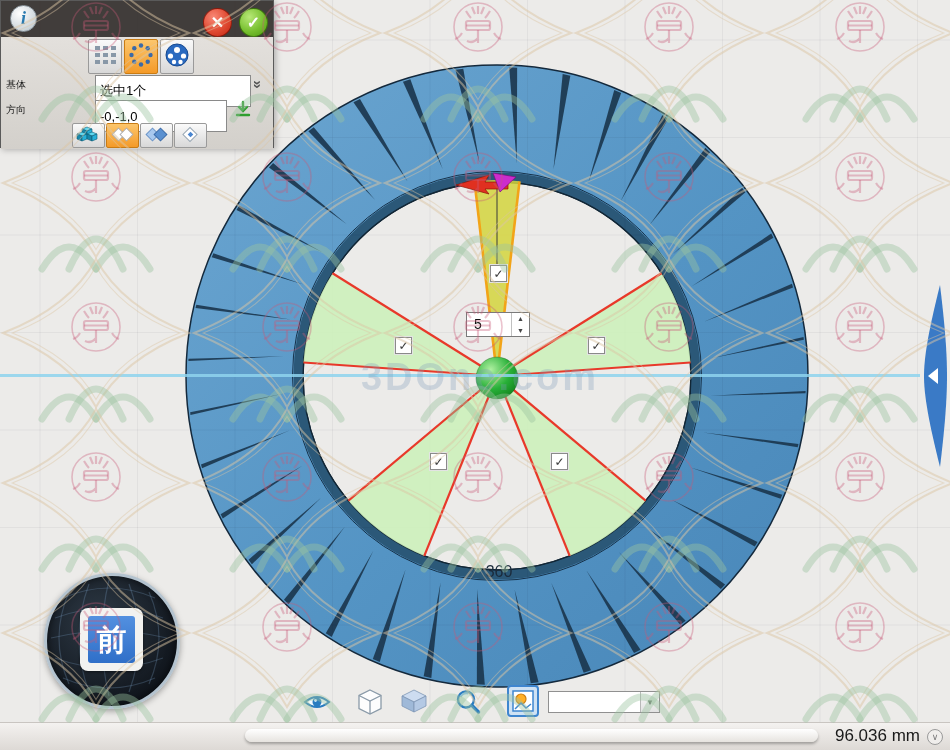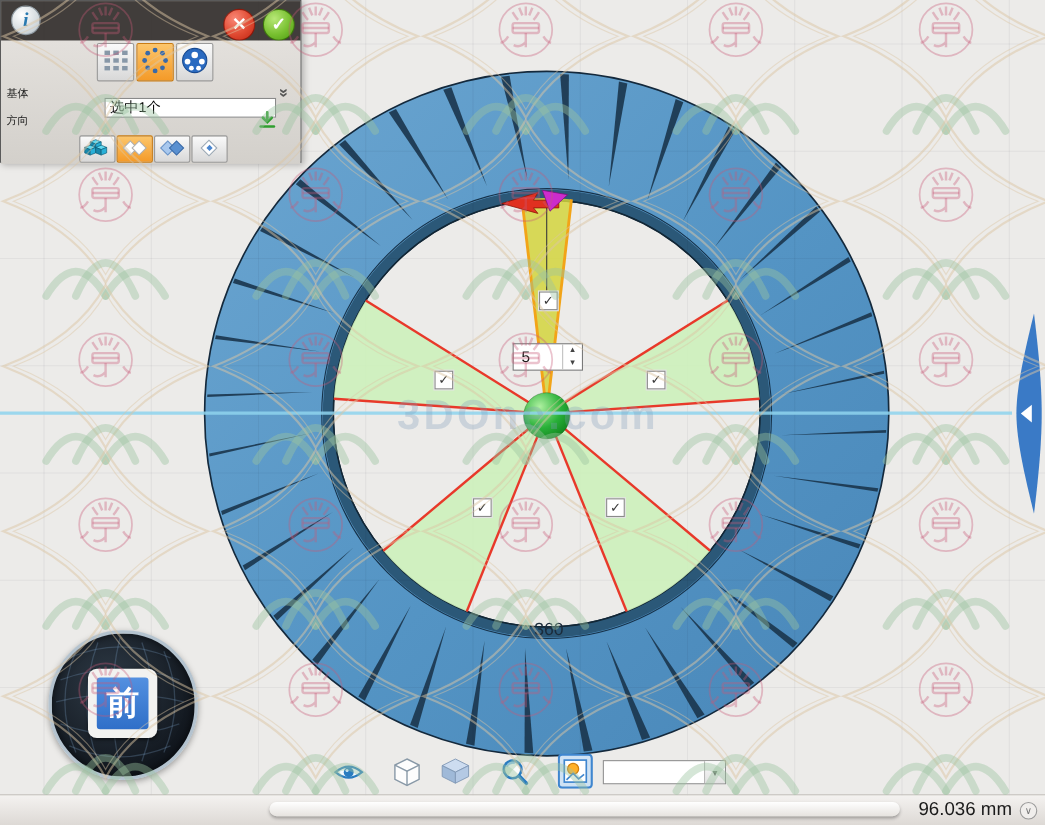--- a/index.html
+++ b/index.html
@@ -19,22 +19,22 @@
   .btn-x{left:202px;background:radial-gradient(circle at 35% 30%,#f98876,#e04a32 55%,#c02512);
     border:1px solid rgba(110,10,0,.7);}
   .btn-ok{left:238px;background:radial-gradient(circle at 35% 30%,#b8e878,#78c030 55%,#4e9a12);
     border:1px solid rgba(40,90,0,.7);}
   .dbody{position:absolute;left:0;top:36px;width:100%;height:112px;
     background:linear-gradient(#e3e0dc,#d3d0cb);}
   .typebtn{position:absolute;top:2px;width:34px;height:35px;border:1px solid #9a9a9a;border-radius:2px;
     background:linear-gradient(#fafafa,#d8d8d8);padding:0;cursor:pointer;}
   .typebtn.sel{background:linear-gradient(#fcc66c,#f49a28);border-color:#c97c14;}
   .flabel{position:absolute;left:5px;font-size:10px;color:#1a1a1a;}
-  .ffield{position:absolute;left:94px;height:18px;border:1px solid #8a8a8a;background:#fff;
-    font:13px "Liberation Sans",sans-serif;padding:0 4px;box-sizing:border-box;margin-top:14px;}
+  .ffield{position:absolute;left:94px;height:32px;border:1px solid #8a8a8a;background:#fff;
+    font:13px "Liberation Sans",sans-serif;padding:0 4px;box-sizing:border-box;}
   .expand{position:absolute;left:253px;top:76px;width:18px;height:20px;color:#555;cursor:pointer;}
   .expand span{display:inline-block;transform:rotate(90deg);font-size:15px;font-weight:bold;}
   .varbtn{position:absolute;top:86px;width:33px;height:25px;border:1px solid #9a9a9a;border-radius:2px;
     background:linear-gradient(#fafafa,#d8d8d8);padding:0;cursor:pointer;}
   .varbtn.sel{background:linear-gradient(#fcc66c,#f49a28);border-color:#c97c14;}
   
   .cb{position:absolute;width:15px;height:15px;background:#fff;border:1px solid #8a8a8a;
     box-shadow:0 0 0 1px #e3e3e3;text-align:center;line-height:13px;cursor:pointer;}
   .cb span{font-size:12px;color:#3a3a3a;}
   .spinner{position:absolute;left:466px;top:312px;width:64px;height:25px;background:#fff;
@@ -250,20 +250,21 @@
               <circle cx="19.5" cy="14" r="2.6"></circle>
           <circle cx="10" cy="20" r="2.2"></circle>
               <circle cx="16.5" cy="20" r="2.2"></circle>
             </g>
         </svg>
       </button>
       <span class="flabel" style="top:41px">基体</span>
       <input class="ffield" style="top: 38px; width: 156px;" value="选中1个">
       <div class="expand" style="top:39px"><span>»</span></div>
       <span class="flabel" style="top:66px">方向</span>
+      <input class="ffield" style="top: 63px; width: 132px;" value="-0,-1,0">
       <div style="position:absolute;left:232px;top:63px;width:20px;height:20px;cursor:pointer">
         <svg width="20" height="20" viewBox="0 0 20 20">
           <path d="M10,2 L10,10 M6,7 L10,11 L14,7" stroke="#2f9e2f" stroke-width="2.4" fill="none" stroke-linecap="round"></path>
           <line x1="4" y1="15" x2="16" y2="15" stroke="#2f9e2f" stroke-width="2.4" stroke-linecap="round"></line>
         </svg>
       </div>
       <button class="varbtn" style="left:71px">
         <svg width="27" height="19" viewBox="0 0 27 19">
           <g stroke="#0c5a74" stroke-width="0.6">
             <polygon points="7,4 12,2 17,4 12,6" fill="#60d8f0"></polygon>

